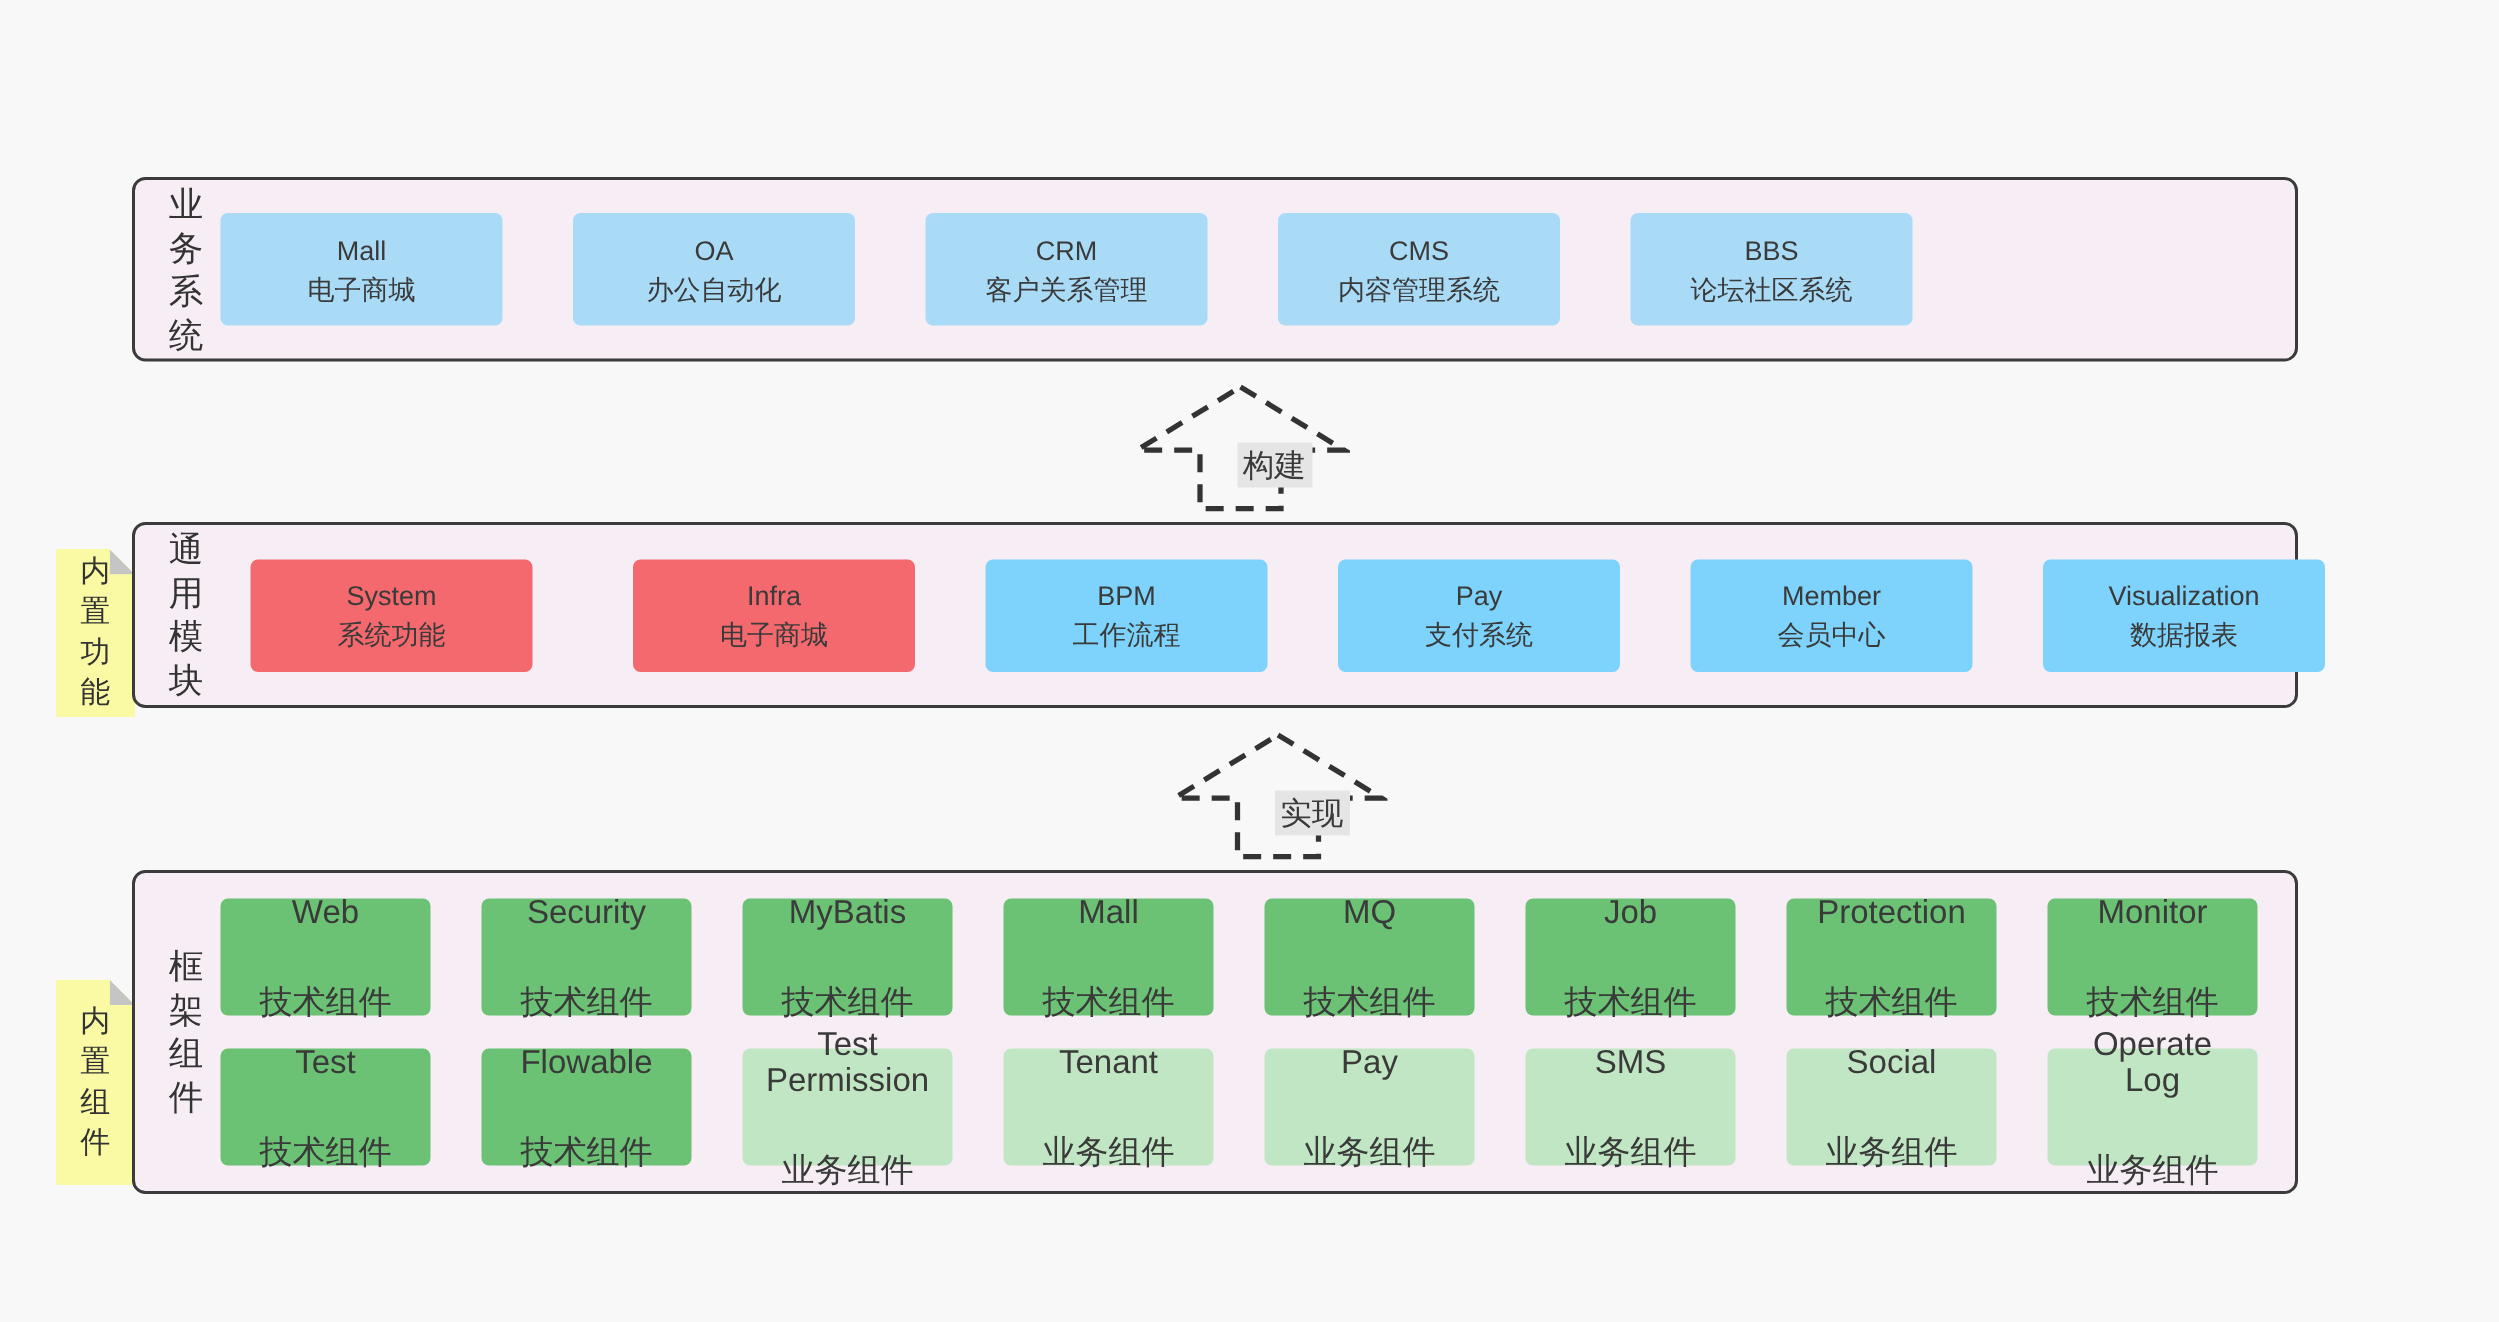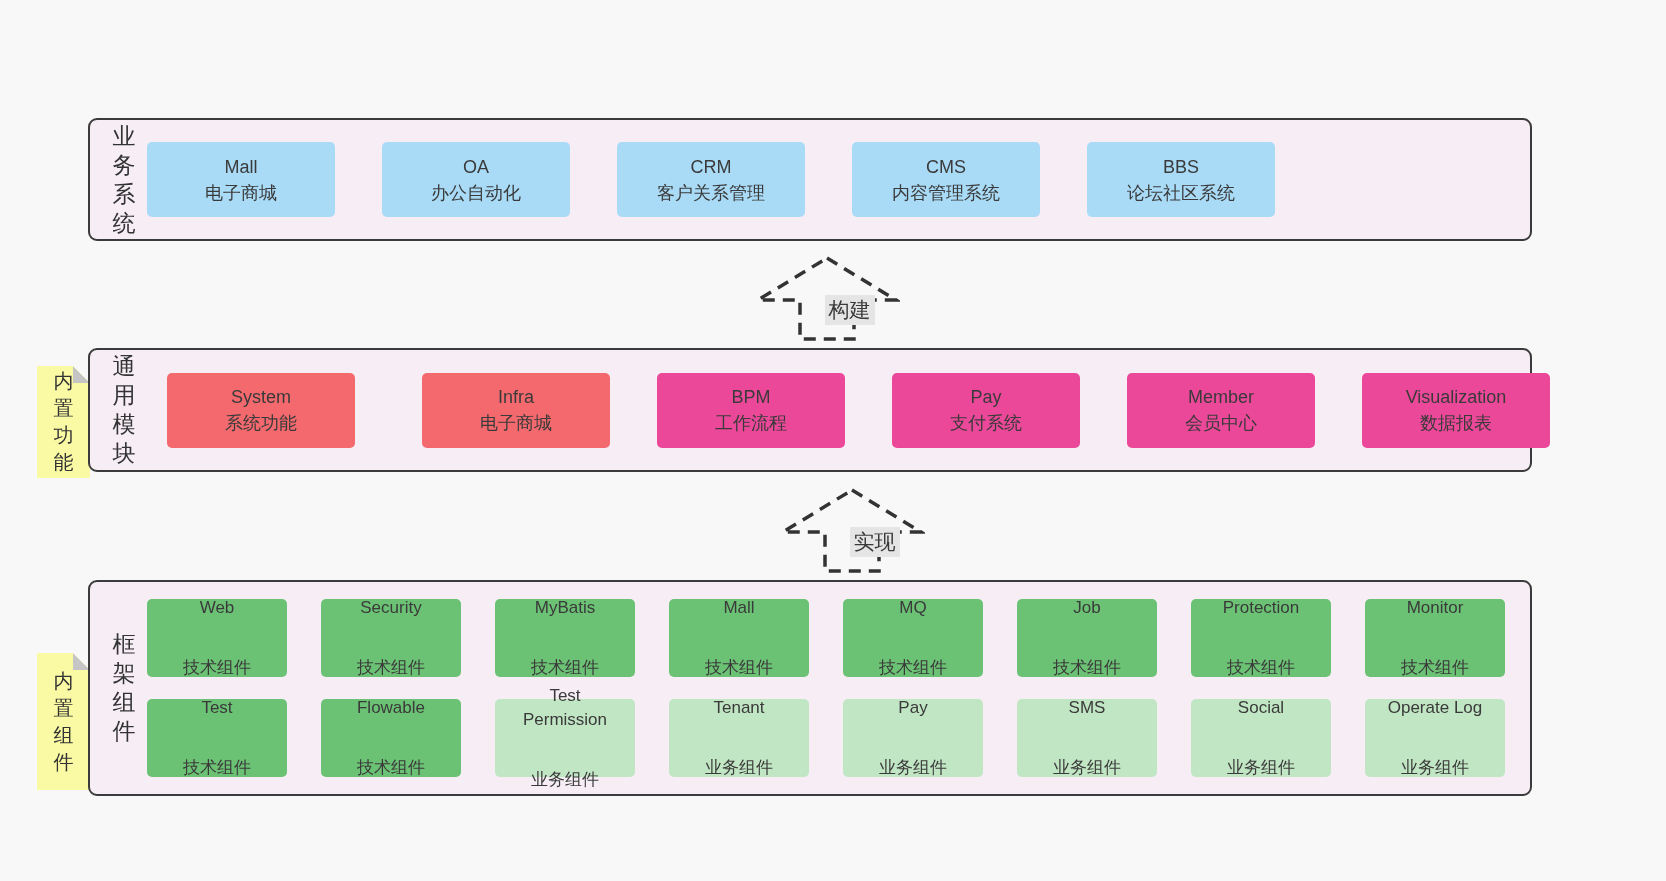--- a/index.html
+++ b/index.html
@@ -35,25 +35,25 @@
   .boxes{display:flex;gap:47px;margin-left:2px;}
   .rows{display:flex;flex-direction:column;gap:22px;margin-left:2px;}
   .row{display:flex;gap:34px;}
 
   .box{
     flex:none;border-radius:5px;
     display:flex;flex-direction:column;justify-content:center;align-items:center;
     text-align:center;color:#3a3a3a;
   }
   .box-lg{width:188px;height:75px;font-size:18px;line-height:26px;}
-  .box-sm{width:140px;height:78px;font-size:17px;line-height:24px;gap:36px;}
+  .box-sm{width:140px;height:78px;font-size:22px;line-height:24px;gap:36px;}
   .box-sm .box-name{max-width:112px;}
   .blue{background:#a9dbf7;}
   .red{background:#f4696e;margin-left:20px;}
-  .pink{background:#ec4899;}
+  .pink{background:#7dd3fc;}
   .green{background:#6bc274;}
   .lightgreen{background:#c1e6c3;}
 
   
   .arrow{position:absolute;width:145px;height:88px;z-index:1;}
   #arrow-build{left:755px;top:255px;}
   #arrow-implement{left:780px;top:487px;}
   .arrow svg{display:block;}
   .arrow-label{
     position:absolute;left:50%;top:40px;transform:translateX(-50%);

